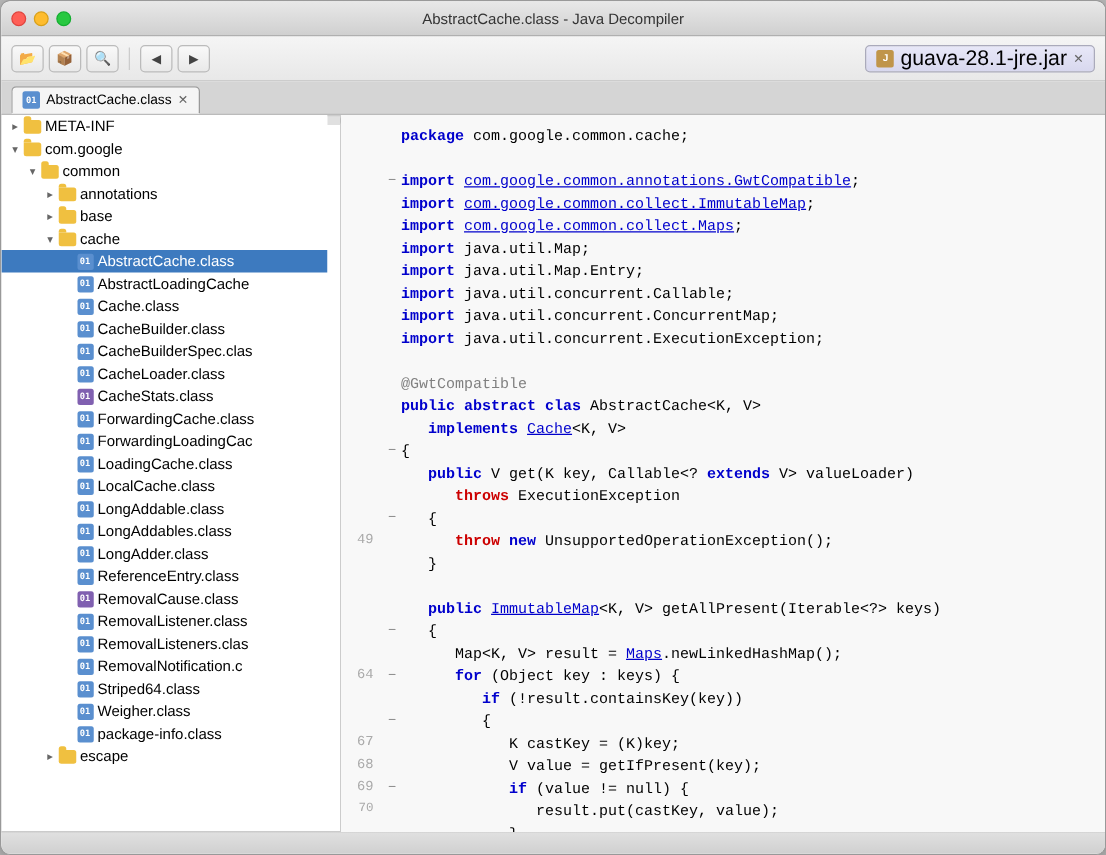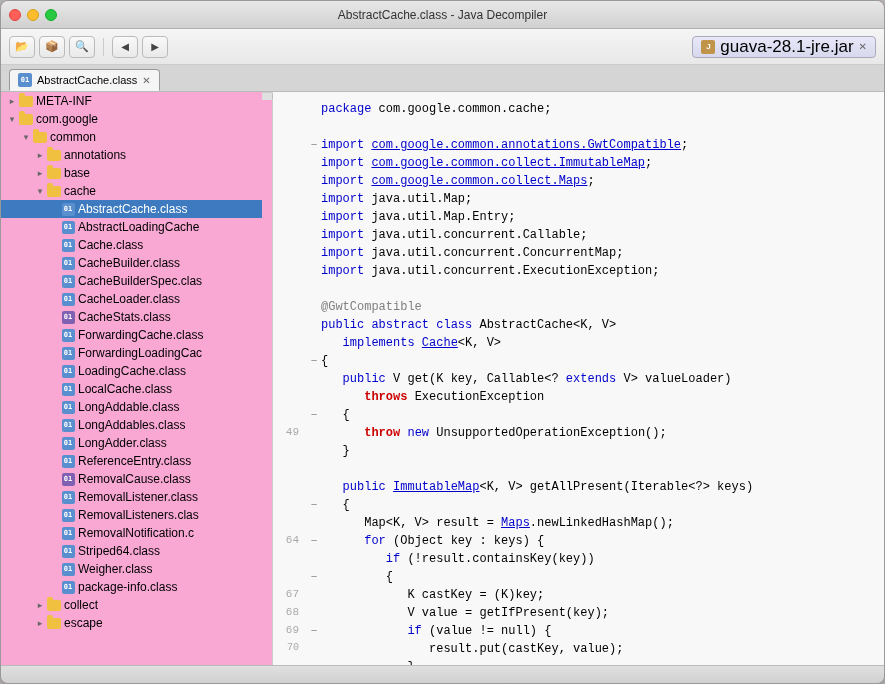--- a/index.html
+++ b/index.html
@@ -7,21 +7,21 @@
       font-family: -apple-system, BlinkMacSystemFont, 'Helvetica Neue', Arial, sans-serif;
       font-size: 12px;
       background: #c0c0c0;
       width: 885px;
       height: 684px;
       overflow: hidden;
     }
     .window {
       width: 885px;
       height: 684px;
-      background: #f9a8d4;
+      background: #ffffff;
       border-radius: 8px;
       overflow: hidden;
       display: flex;
       flex-direction: column;
       border: 1px solid #999;
       box-shadow: 0 4px 20px rgba(0,0,0,0.4);
     }
     .title-bar {
       background: linear-gradient(to bottom, #e8e8e8, #d0d0d0);
       height: 28px;
@@ -194,21 +194,21 @@
       justify-content: center;
       color: #888;
       font-size: 10px;
       flex-shrink: 0;
       cursor: pointer;
     }
     .line-code {
       flex: 1;
       white-space: pre;
     }
-    .kw { color: #0000cc; font-weight: normal; }
+    .kw { color: #0000cc; font-weight: bold; }
     .kw2 { color: #cc0000; font-weight: bold; }
     .annotation { color: #808080; }
     .link { color: #0000cc; text-decoration: underline; }
     .status-bar {
       height: 18px;
       background: linear-gradient(to bottom, #e0e0e0, #d0d0d0);
       border-top: 1px solid #bbb;
       display: flex;
       align-items: center;
       padding: 0 8px;
@@ -527,28 +527,20 @@
 
         <div class="tree-item">
           <span class="tree-indent" style="width:46px;"></span>
           <span class="tree-arrow leaf"></span>
           <span class="tree-icon">
             <div class="class-icon">01</div>
           </span>
           <span class="tree-label">package-info.class</span>
         </div>
 
-        <div class="tree-item">
-          <span class="tree-indent" style="width:32px;"></span>
-          <span class="tree-arrow collapsed"></span>
-          <span class="tree-icon">
-              <div class="folder-icon"></div>
-            </span>
-          <span class="tree-label">collect</span>
-        </div>
 
         <div class="tree-item">
           <span class="tree-indent" style="width:32px;"></span>
           <span class="tree-arrow collapsed"></span>
           <span class="tree-icon">
               <div class="folder-icon"></div>
             </span>
           <span class="tree-label">escape</span>
         </div>
       </div>
@@ -619,21 +611,21 @@
 
       <div class="code-line">
         <span class="line-gutter"></span>
         <span class="line-fold"></span>
         <span class="line-code"><span class="annotation">@GwtCompatible</span></span>
       </div>
 
       <div class="code-line">
         <span class="line-gutter"></span>
         <span class="line-fold"></span>
-        <span class="line-code"><span class="kw">public </span><span class="kw">abstract </span><span class="kw">class </span>AbstractCache&lt;K, V&gt;</span>
+        <span class="line-code"><span class="kw">public </span><span class="kw">abstract </span><span class="kw">clas </span>AbstractCache&lt;K, V&gt;</span>
       </div>
       <div class="code-line">
         <span class="line-gutter"></span>
         <span class="line-fold"></span>
         <span class="line-code">   <span class="kw">implements </span><span class="link">Cache</span>&lt;K, V&gt;</span>
       </div>
       <div class="code-line">
         <span class="line-gutter"></span>
         <span class="line-fold" style="color:#888;font-size:11px;">−</span>
         <span class="line-code">{</span>

